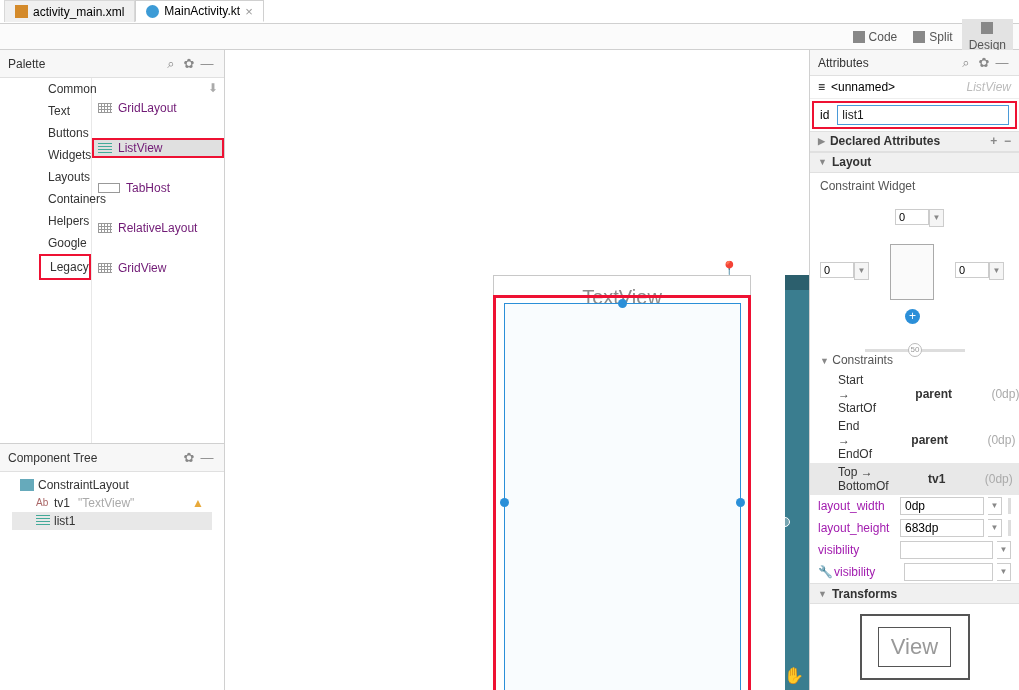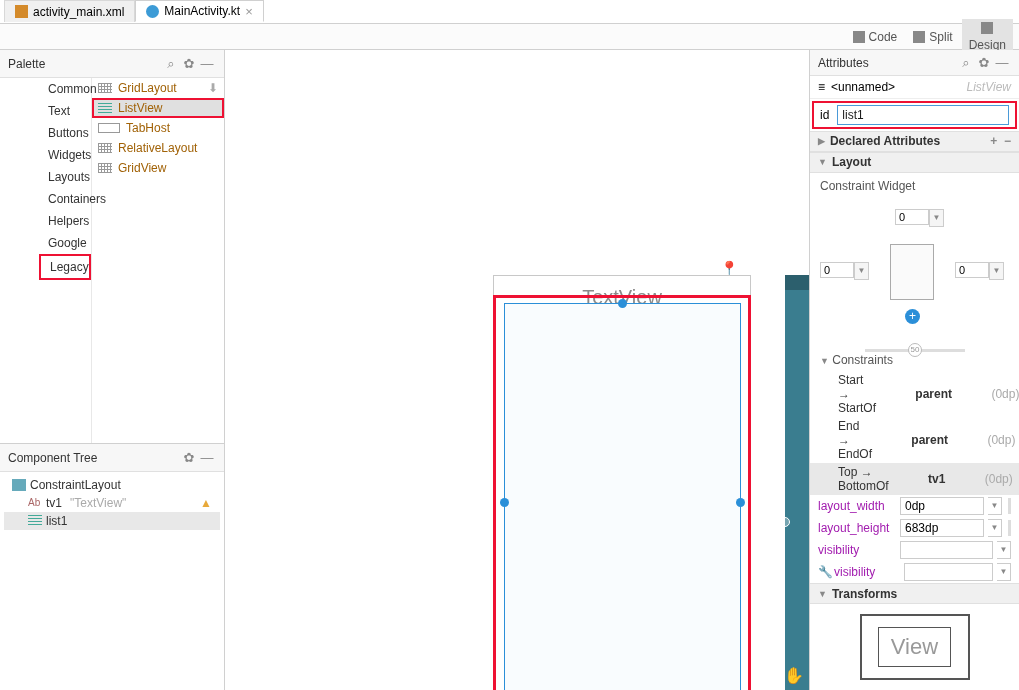--- a/index.html
+++ b/index.html
@@ -19,29 +19,29 @@
 .left-col { width: 225px; display: flex; flex-direction: column; border-right: 1px solid #d0d0d0; background: #fff; }
 .panel-head { height: 28px; display: flex; align-items: center; padding: 0 8px; background: #f7f7f7; border-bottom: 1px solid #e0e0e0; }
 .panel-head .title { flex: 1; color: #333; }
 .ico-btn { width: 18px; height: 18px; color: #888; display: flex; align-items: center; justify-content: center; font-size: 13px; }
 .palette-body { flex: 1; display: flex; min-height: 0; overflow: hidden; }
 .cat-col { width: 92px; border-right: 1px solid #e8e8e8; padding-left: 39px; }
 .cat-item { padding: 4px 9px; color: #333; }
 .cat-item.sel { background: #fff; border-top: 1px solid #e8e8e8; border-bottom: 1px solid #e8e8e8; }
 .cat-item.red { border: 2px solid #e13; }
 .item-col { flex: 1; position: relative; }
-.pal-item { display: flex; align-items: center; gap: 6px; padding: 3px 6px; color: #a16207; }
+.pal-item { display: flex; align-items: center; gap: 6px; padding: 3px 6px; color: #701a75; margin-top: 20px; }
 .pal-item.sel { background: #e0e0e0; border: 2px solid #e13; padding: 1px 4px; }
 .pi-ico { width: 14px; height: 10px; display: inline-block; }
 .pi-ico.grid { background: repeating-linear-gradient(0deg,#999 0 1px,transparent 1px 3px), repeating-linear-gradient(90deg,#999 0 1px,transparent 1px 3px); }
 .pi-ico.list { background: linear-gradient(#4a9 50%, transparent 50%) 0 0/100% 3px; }
 .pi-ico.tab { border: 1px solid #999; }
 .dl-ico { position: absolute; right: 6px; top: 3px; color: #aaa; }
 .tree-sec { border-top: 1px solid #d0d0d0; }
-.tree-body { padding: 4px 4px; }
+.tree-body { padding: 4px 12px; }
 .tree-row { display: flex; align-items: center; padding: 2px 8px; gap: 4px; color: #333; }
 .tree-row.sel { background: #e8e8e8; }
 .tr-ico { width: 14px; height: 12px; display: inline-block; }
 .tr-ico.cl { background: #6ab; }
 .tr-ico.ab { color: #a66; font-weight: normal; font-size: 10px; }
 .tr-ico.lv { background: linear-gradient(#4a9 50%, transparent 50%) 0 0/100% 3px; }
 .warn { color: #e8a93a; margin-left: auto; }
 .muted { color: #aaa; margin-left: 4px; }
 .center-col { flex: 1; background: #fff; display: flex; flex-direction: column; position: relative; }
 .dtb1 { height: 28px; border-bottom: 1px solid #e5e5e5; display: flex; align-items: center; padding: 0 8px; gap: 6px; }

